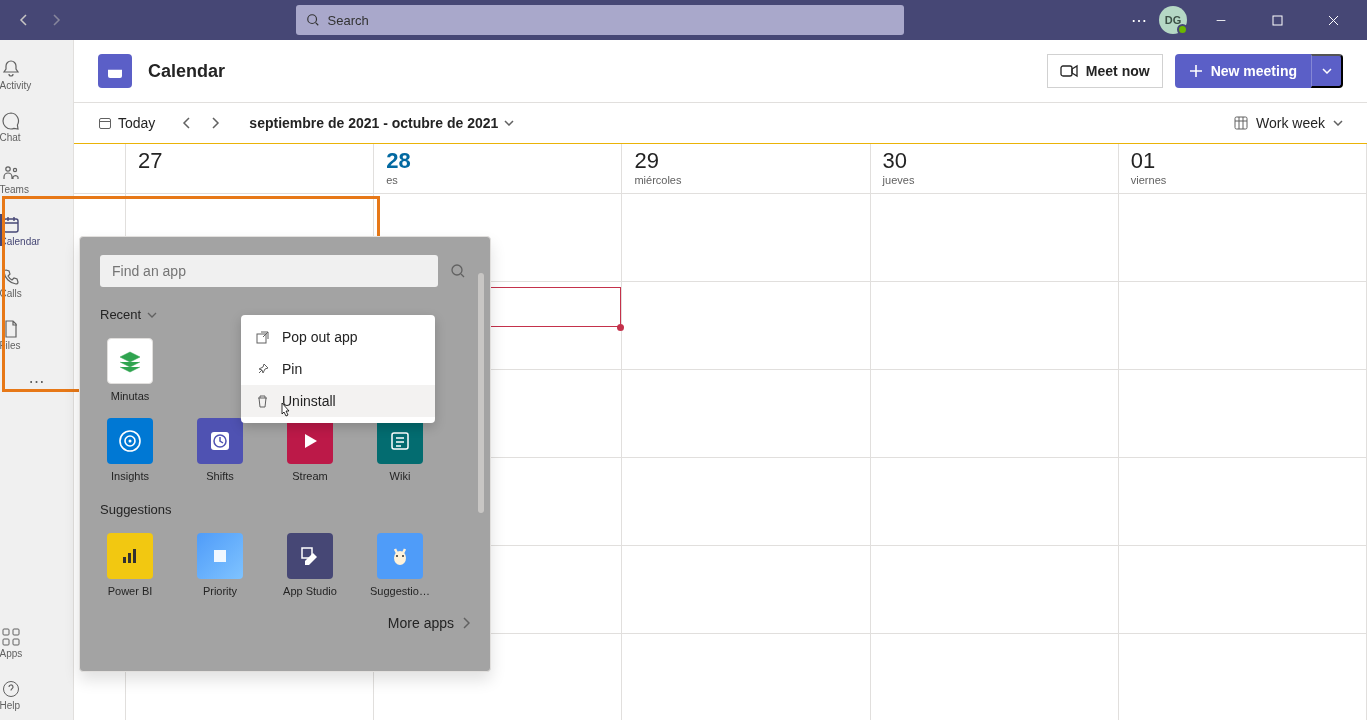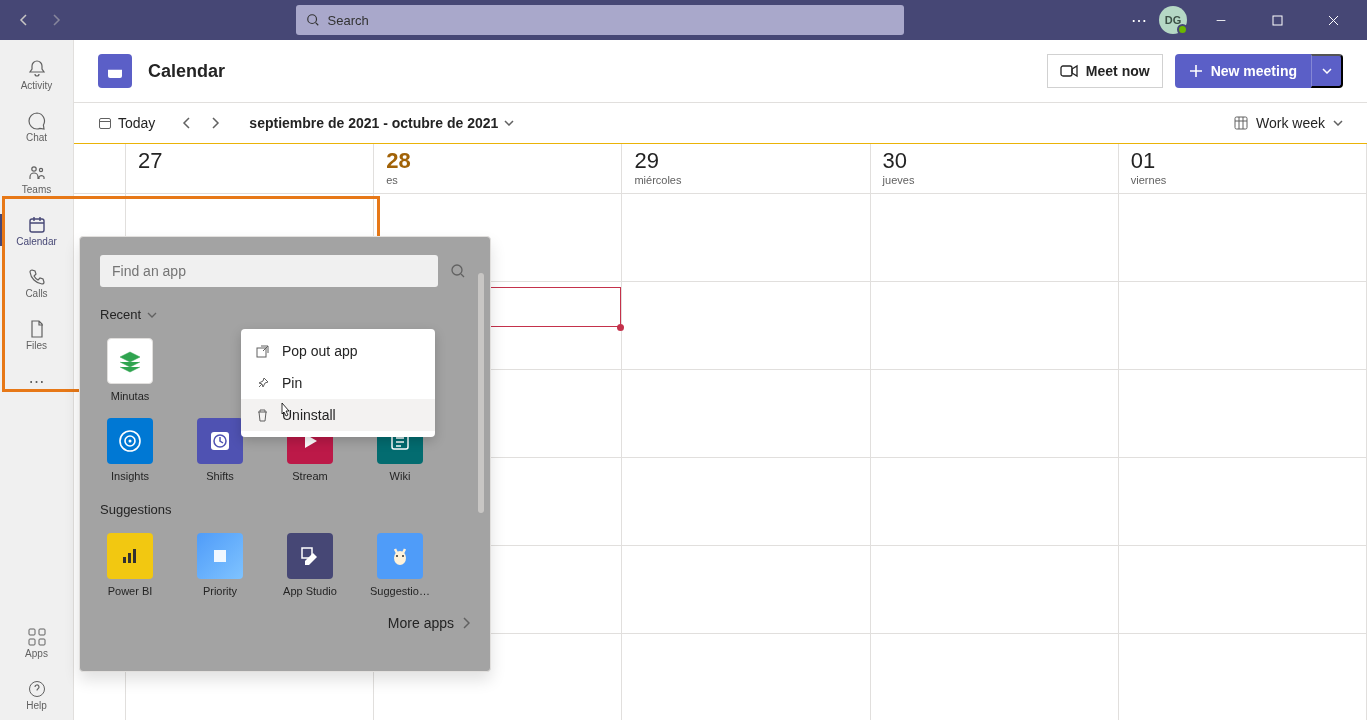--- a/index.html
+++ b/index.html
@@ -12,21 +12,21 @@
 .search-box { width: 608px; height: 30px; background: #a9a8cb; border-radius: 3px; display: flex; align-items: center; padding: 0 10px; color: #323232; font-size: 13px; }
 .search-box svg { margin-right: 8px; }
 .title-right { display: flex; align-items: center; gap: 12px; margin-left: 16px; }
 .more-dots { color: #fff; font-size: 16px; cursor:pointer; }
 .avatar { width: 28px; height: 28px; border-radius: 50%; background: #b5d8c5; color: #3b5045; font-size: 11px; font-weight:600; display:flex; align-items:center; justify-content:center; position:relative; }
 .presence { position:absolute; bottom:-1px; right:-1px; width:11px; height:11px; border-radius:50%; background:#6bb700; border:2px solid #464775; }
 .win-btn { width: 44px; height: 40px; color: #fff; display:flex; align-items:center; justify-content:center; cursor:pointer; font-size:12px; }
 
 .shell { display: flex; height: calc(100% - 40px); }
 .rail { width: 74px; background: #f0f0f0; border-right: 1px solid #e1dfdd; display: flex; flex-direction: column; align-items: center; padding-top: 8px; }
-.rail-item { width: 74px; height: 52px; display: flex; flex-direction: column; align-items: center; justify-content: center; color: #616161; font-size: 10px; cursor:pointer; gap:0; }
+.rail-item { width: 74px; height: 52px; display: flex; flex-direction: column; align-items: flex-start; justify-content: center; color: #616161; font-size: 10px; cursor:pointer; gap:0; }
 .rail-item.active { color: #464775; position:relative; }
 .rail-item.active::before { content:""; position:absolute; left:0; top:10px; bottom:10px; width:2px; background:#464775; }
 .rail-icon { width:22px; height:22px; display:flex; align-items:center; justify-content:center; }
 .rail-spacer { flex:1; }
 .rail-more { width:22px; height:22px; margin: 10px 0; color:#616161; display:flex; align-items:center; justify-content:center; cursor:pointer; }
 
 .main { flex:1; display:flex; flex-direction:column; background:#fff; position:relative; }
 .header { height: 63px; border-bottom: 1px solid #e1dfdd; display:flex; align-items:center; padding: 0 24px; }
 .header-icon { width:34px; height:34px; border-radius:4px; background:#5b5fc7; display:flex; align-items:center; justify-content:center; margin-right:16px; }
 .header-title { font-size: 18px; font-weight: 700; color: #242424; }
@@ -40,21 +40,21 @@
 .tb-today { display:flex; align-items:center; gap:6px; cursor:pointer; margin-right: 18px; }
 .tb-nav { width:28px; height:28px; display:flex; align-items:center; justify-content:center; color:#616161; cursor:pointer; }
 .tb-range { margin-left: 20px; font-weight:600; display:flex; align-items:center; gap:6px; cursor:pointer; }
 .tb-spc { flex:1; }
 .tb-view { display:flex; align-items:center; gap:8px; cursor:pointer; }
 
 .dayheader { height: 50px; display:flex; border-bottom: 1px solid #e1dfdd; }
 .time-gutter-h { width: 52px; border-right:1px solid #e1dfdd; }
 .daycol-h { flex:1; border-right:1px solid #e1dfdd; padding: 4px 12px; }
 .daynum { font-size: 22px; color:#242424; font-weight:400; }
-.daynum.today { color:#a16207; font-weight:700; }
+.daynum.today { color:#0369a1; font-weight:700; }
 .dayname { font-size: 11px; color:#616161; }
 
 .grid-wrap { flex:1; overflow:hidden; position:relative; }
 .grid { display:flex; height:100%; }
 .time-gutter { width:52px; border-right:1px solid #e1dfdd; }
 .time-slot-label { height:88px; font-size:10px; color:#616161; padding: 2px 4px 0 0; text-align:left; padding-left:6px; }
 .daycol { flex:1; border-right:1px solid #e1dfdd; position:relative; }
 .hour-row { height:88px; border-bottom:1px solid #e1dfdd; }
 .now-box { position:absolute; border:1px solid #c4314b; background:transparent; }
 .now-dot { position:absolute; width:7px; height:7px; background:#c4314b; border-radius:50%; }
@@ -64,21 +64,21 @@
 .find-input { flex:1; height: 32px; border-radius: 3px; border: none; background:#f0f0f0; padding: 0 12px; font-size:14px; color:#616161; outline:none; }
 .find-search { width:24px; height:24px; color:#616161; display:flex; align-items:center; justify-content:center; cursor:pointer; }
 .section-label { margin-top: 20px; font-size:13px; color:#242424; display:flex; align-items:center; gap:6px; cursor:pointer; }
 .tile-row { display:flex; gap: 30px; margin-top: 16px; }
 .app-tile { width: 60px; display:flex; flex-direction:column; align-items:center; cursor:pointer; }
 .tile-box { width:46px; height:46px; border-radius:4px; display:flex; align-items:center; justify-content:center; color:#fff; }
 .tile-label { font-size: 11px; color:#242424; margin-top:6px; text-align:center; white-space:nowrap; overflow:hidden; text-overflow:ellipsis; width:60px; }
 .more-row { display:flex; justify-content:flex-end; align-items:center; margin-top: 18px; font-size:14px; color:#242424; cursor:pointer; gap:8px; }
 .highlight-box { position:absolute; border: 3px solid #e77817; pointer-events:none; }
 
-.ctx-menu { position:absolute; left: 167px; top: 289px; width: 194px; background:#fff; border-radius:4px; box-shadow: 0 4px 12px rgba(0,0,0,0.18); padding: 6px 0; z-index:60; }
+.ctx-menu { position:absolute; left: 167px; top: 275px; width: 194px; background:#fff; border-radius:4px; box-shadow: 0 4px 12px rgba(0,0,0,0.18); padding: 6px 0; z-index:60; }
 .ctx-item { height: 32px; display:flex; align-items:center; padding: 0 14px; font-size:14px; color:#242424; cursor:pointer; gap:12px; }
 .ctx-item.hover { background:#f3f2f1; }
 .cursor-img { position:absolute; left: 202px; top: 361px; z-index: 70; pointer-events:none; }
 
 .scroll-track { position:absolute; right: 6px; top: 36px; width:6px; height: 240px; background:#c8c6c4; border-radius:3px; }
 </style>
 </head>
 <body>
 
 <div class="titlebar">

